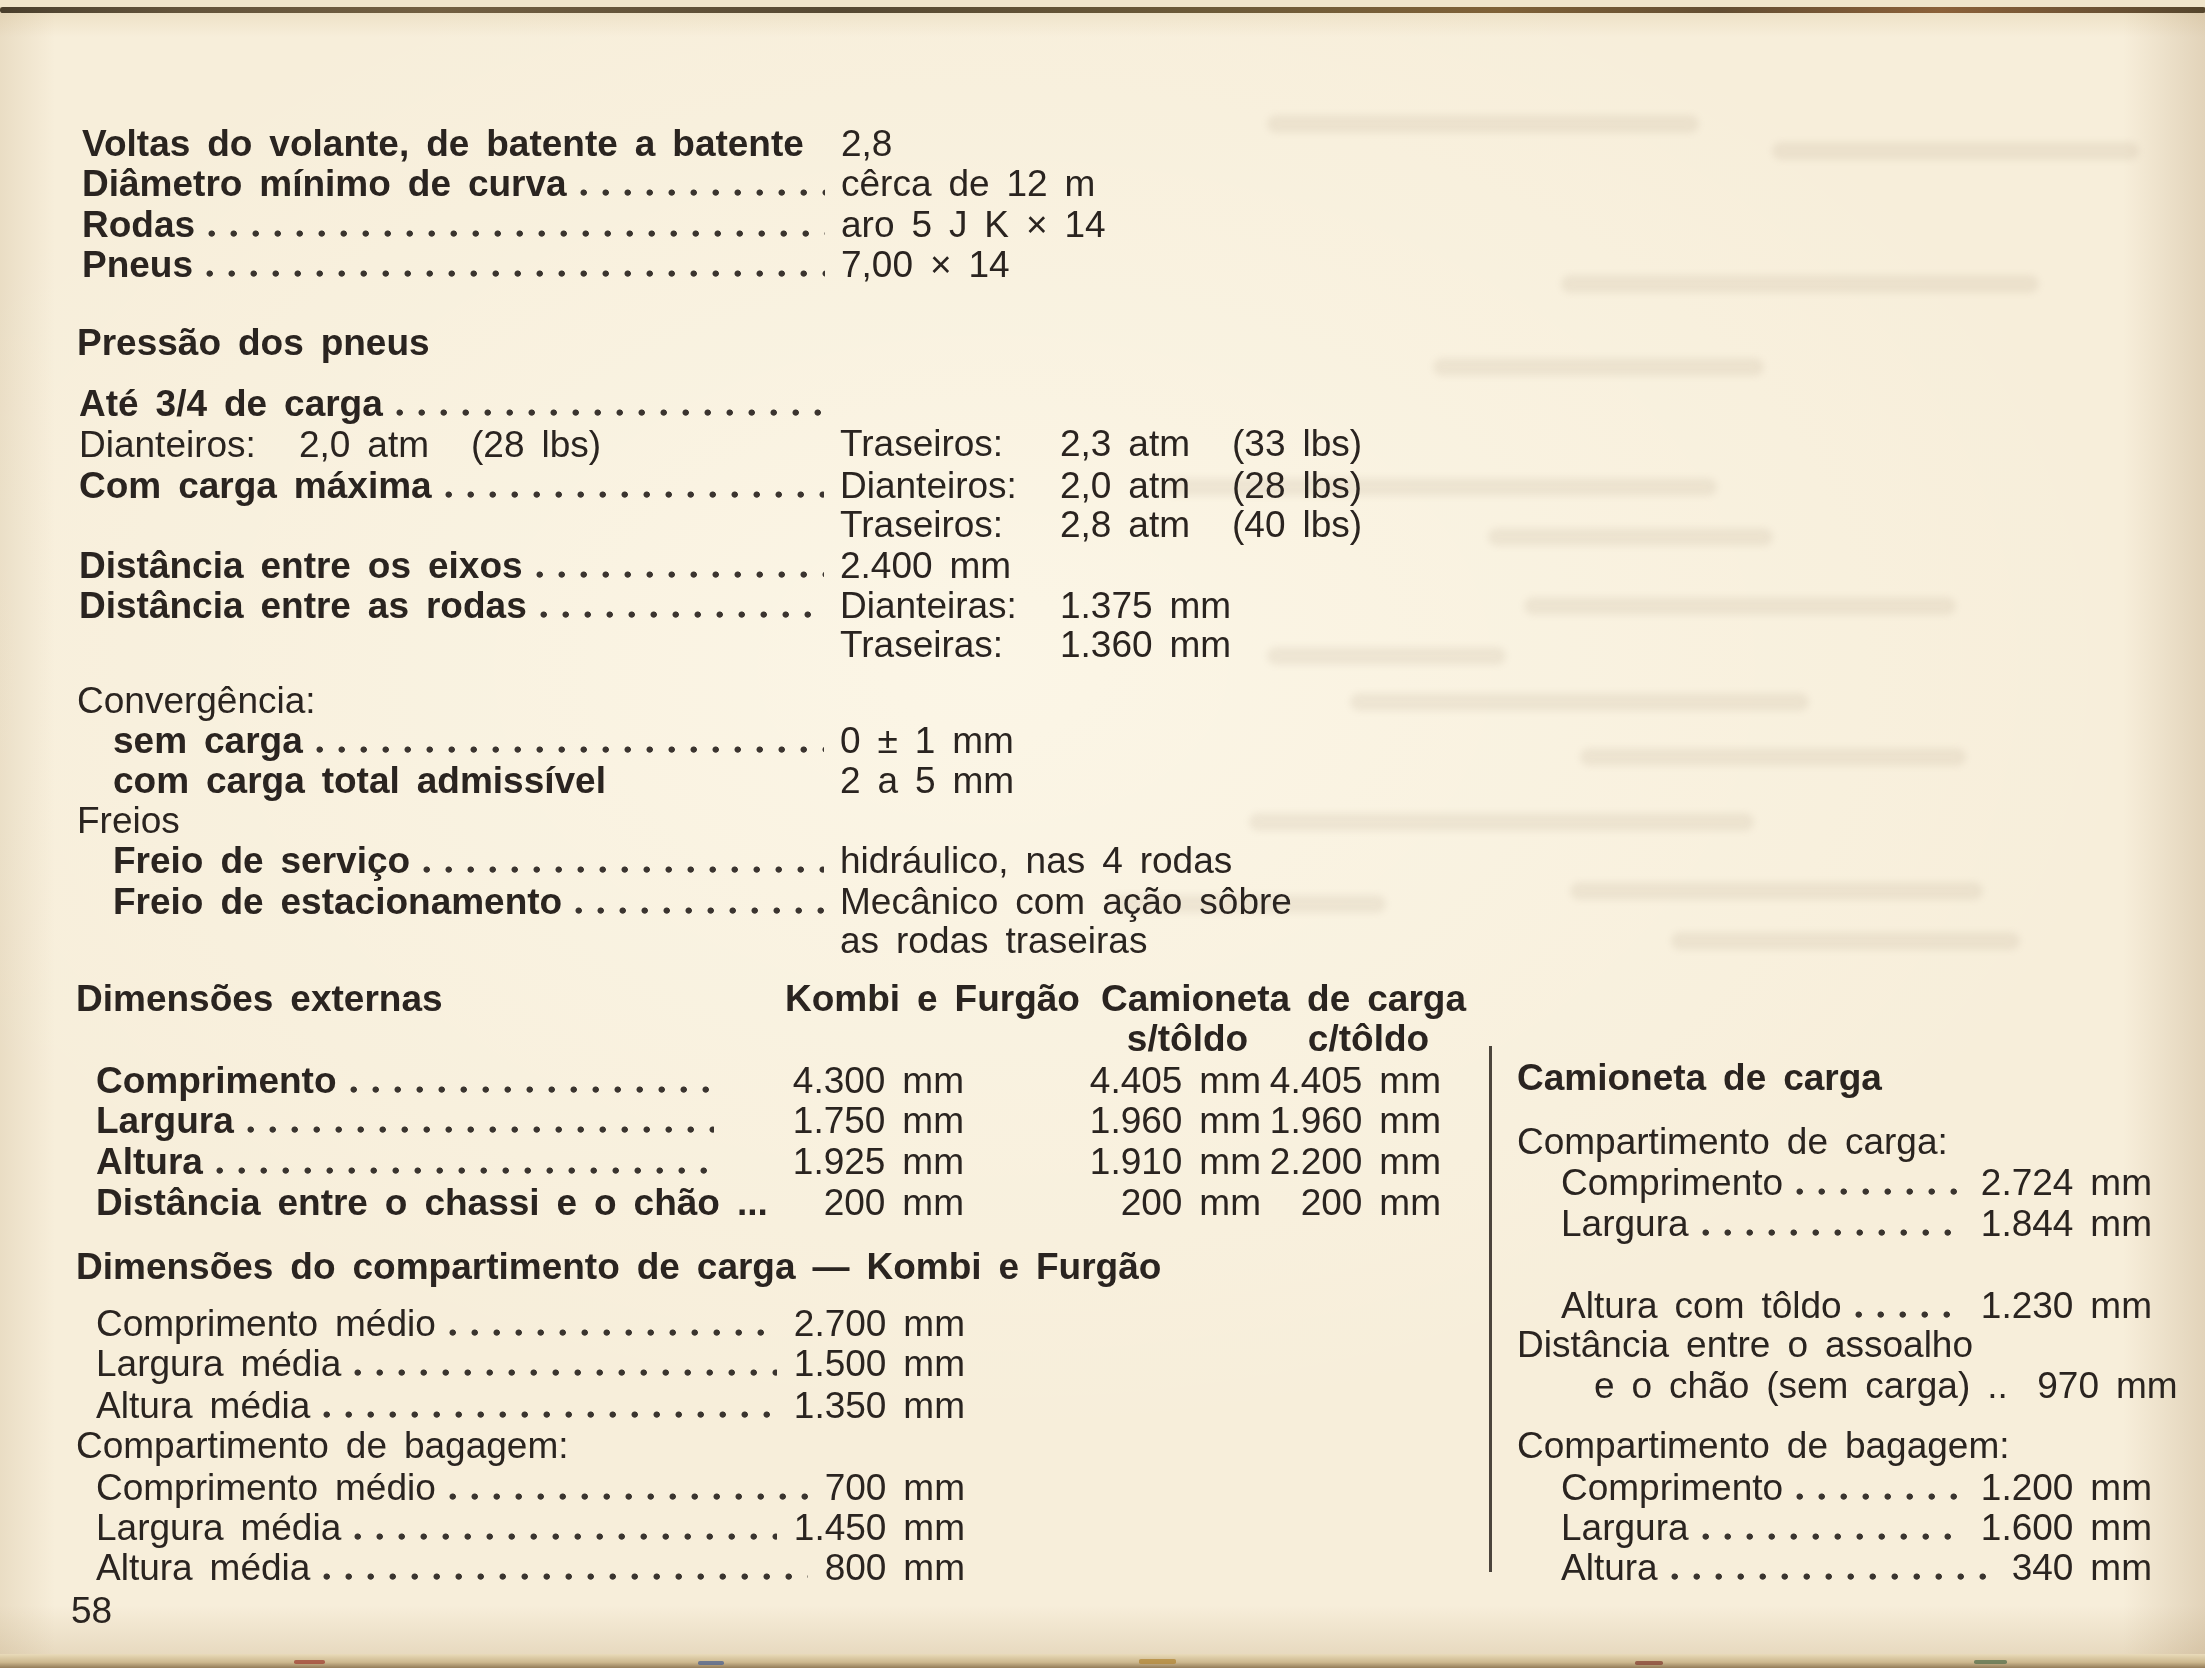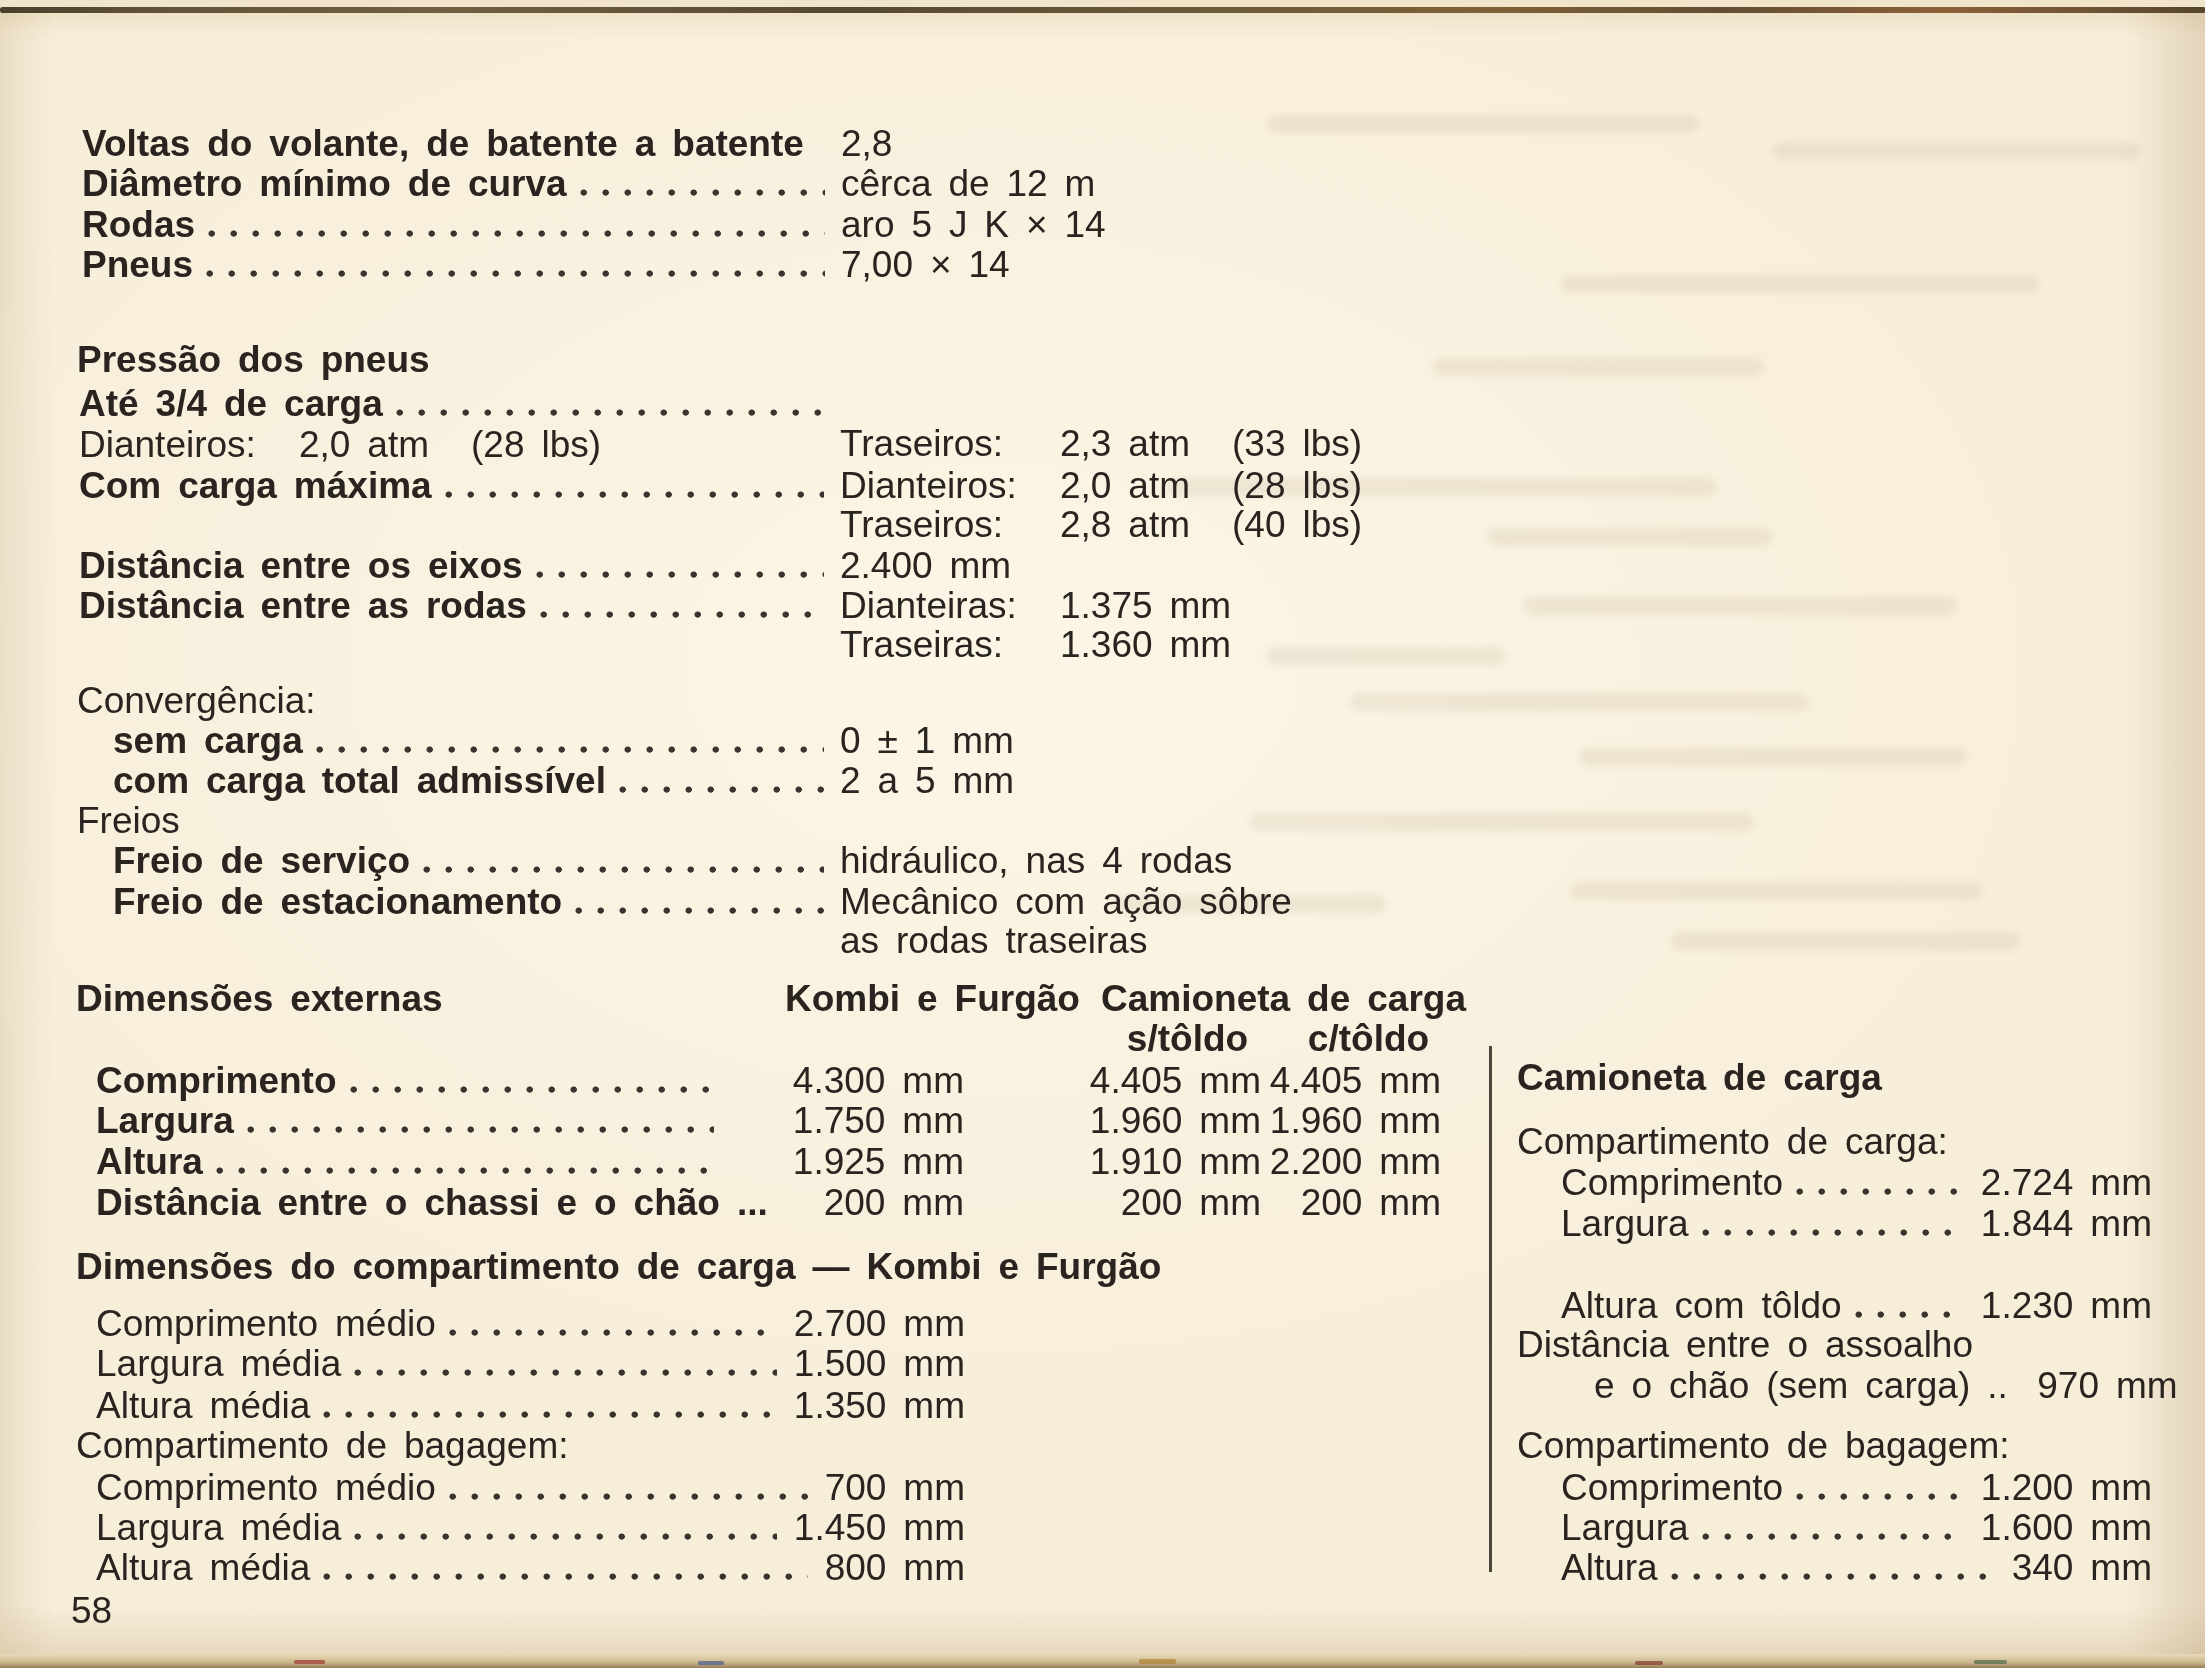--- a/index.html
+++ b/index.html
@@ -91,21 +91,21 @@
     <span class="val">aro 5 J K × 14</span>
   </div>
   <div class="row" style="left:82px;top:244px;width:1286px;">
     <span class="lw" style="width:759px;">
         <span class="lbl">Pneus</span>
         <span class="leader"></span>
       </span>
     <span class="val">7,00 × 14</span>
   </div>
 
-  <div class="abs bold" style="left:77px;top:339px;">Pressão dos pneus</div>
+  <div class="abs bold" style="left:77px;top:322px;">Pressão dos pneus</div>
 
   <div class="row" style="left:79px;top:383px;width:1377px;flex-direction:column;">
     <span class="lw" style="width:761px;">
         <span class="lbl">Até 3/4 de carga</span>
         <span class="leader"></span>
       </span>
     <span class="grid3">
         <span class="g1">Dianteiros:</span>
         <span class="g2">2,0 atm</span>
         <span>(28 lbs)</span>
@@ -163,21 +163,21 @@
 
   <div class="abs" style="left:77px;top:680px;">Convergência:</div>
   <div class="row" style="left:113px;top:720px;width:1286px;">
     <span class="lw" style="width:727px;">
         <span class="lbl">sem carga</span>
         <span class="leader"></span>
       </span>
     <span class="val">0 ± 1 mm</span>
   </div>
   <div class="row" style="left:113px;top:760px;width:1286px;">
-    <span class="lw" style="width:727px;">
+    <span class="lw" style="width:727px;flex-direction:column;">
         <span class="lbl">com carga total admissível</span>
         <span class="leader"></span>
       </span>
     <span class="val">2 a 5 mm</span>
   </div>
 
   <div class="abs" style="left:77px;top:800px;">Freios</div>
   <div class="row" style="left:113px;top:840px;width:1377px;">
     <span class="lw" style="width:727px;">
         <span class="lbl">Freio de serviço</span>

